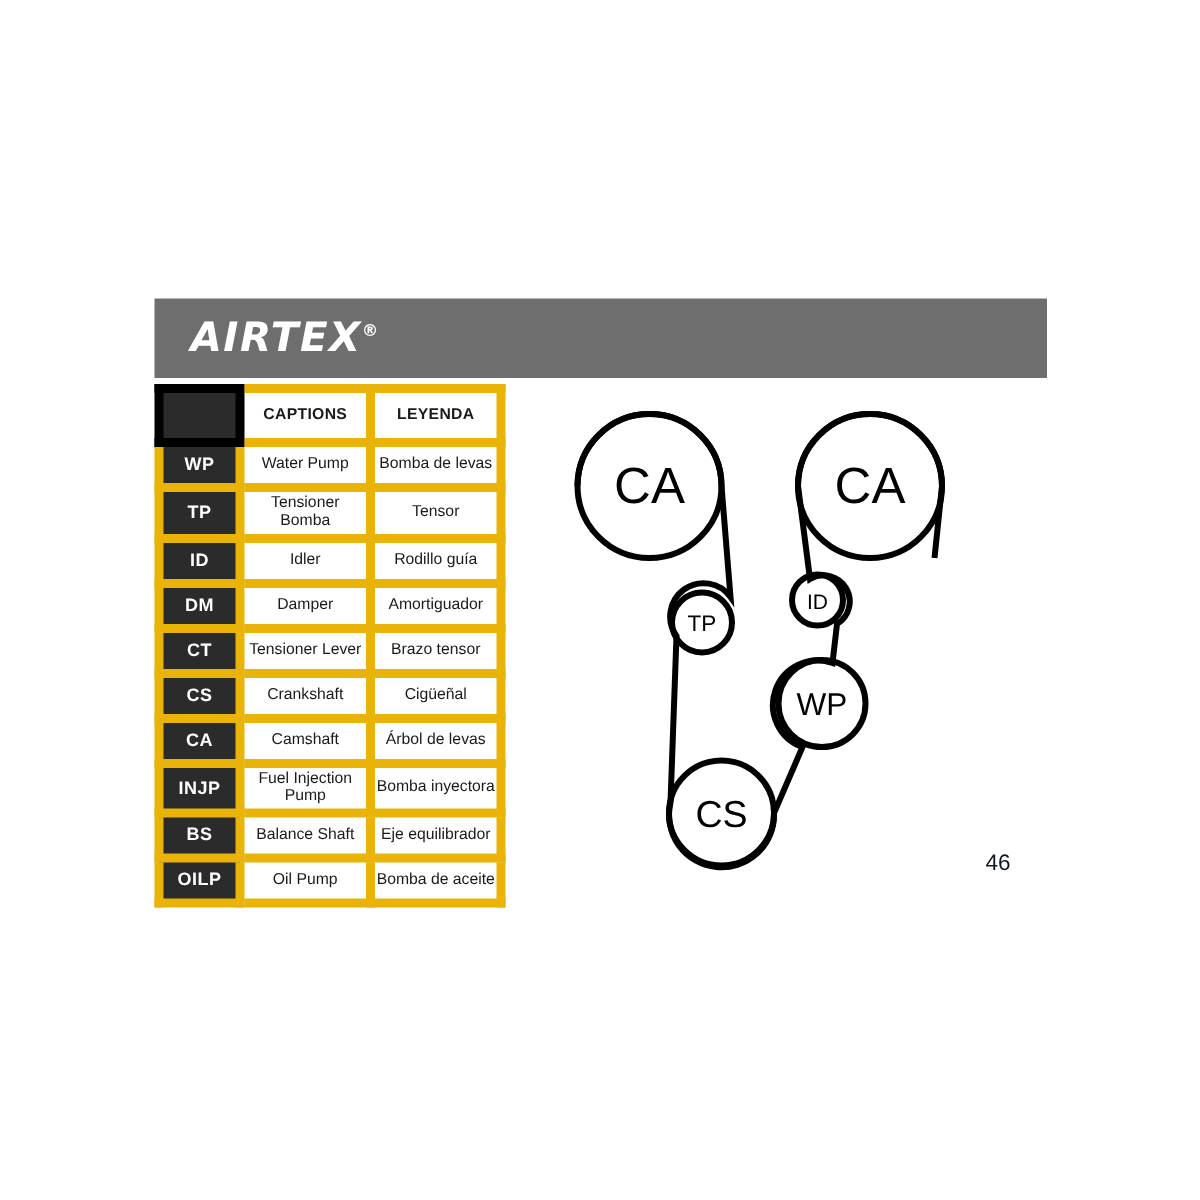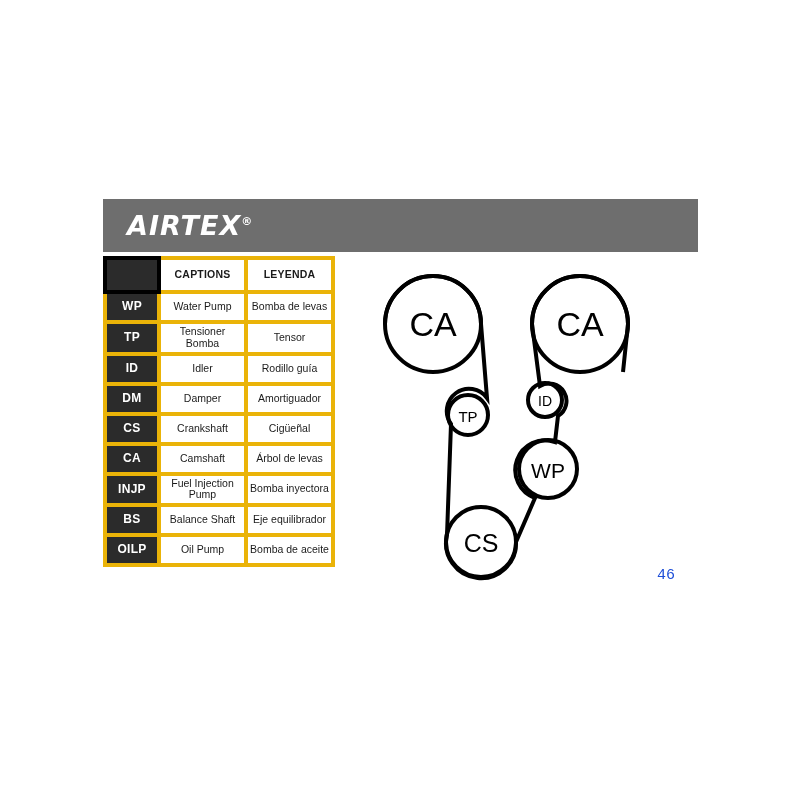--- a/index.html
+++ b/index.html
@@ -55,21 +55,21 @@
   
   .legend {
     position: absolute;
     left: 103px;
     top: 256px;
     border-collapse: collapse;
     table-layout: fixed;
     width: 228px;
   }
   .legend td, .legend th {
-    border: 4px solid #eab308;
+    border: 6px solid #eab308;
     font-size: 10.5px;
     text-align: center;
     vertical-align: middle;
     padding: 2px 1px;
     line-height: 1.12;
     color: #1a1a1a;
     font-family: "Liberation Sans", sans-serif;
   }
   .legend col.c-code { width: 54px; }
   .legend col.c-en   { width: 87px; }
@@ -101,22 +101,22 @@
     left: 355px;
     top: 252px;
     width: 330px;
     height: 340px;
   }
   .page-no {
     position: absolute;
     left: 657px;
     top: 567px;
     font-size: 15px;
-    color: #1d4ed8;
-    font-family: Liberation Mono, monospace;
+    color: #0f172a;
+    font-family: Liberation Sans, sans-serif;
   }
 </style>
 </head>
 <body>
 
 <div id="sheet">
 
   <div class="header-band"></div>
 
   <div class="brand">
@@ -149,20 +149,25 @@
       </tr>
       <tr>
         <td class="code">ID</td>
         <td>Idler</td>
         <td>Rodillo guía</td>
       </tr>
       <tr>
         <td class="code">DM</td>
         <td>Damper</td>
         <td>Amortiguador</td>
+      </tr>
+      <tr>
+        <td class="code">CT</td>
+        <td>Tensioner Lever</td>
+        <td>Brazo tensor</td>
       </tr>
       <tr>
         <td class="code">CS</td>
         <td>Crankshaft</td>
         <td>Cigüeñal</td>
       </tr>
       <tr>
         <td class="code">CA</td>
         <td>Camshaft</td>
         <td>Árbol de levas</td>

